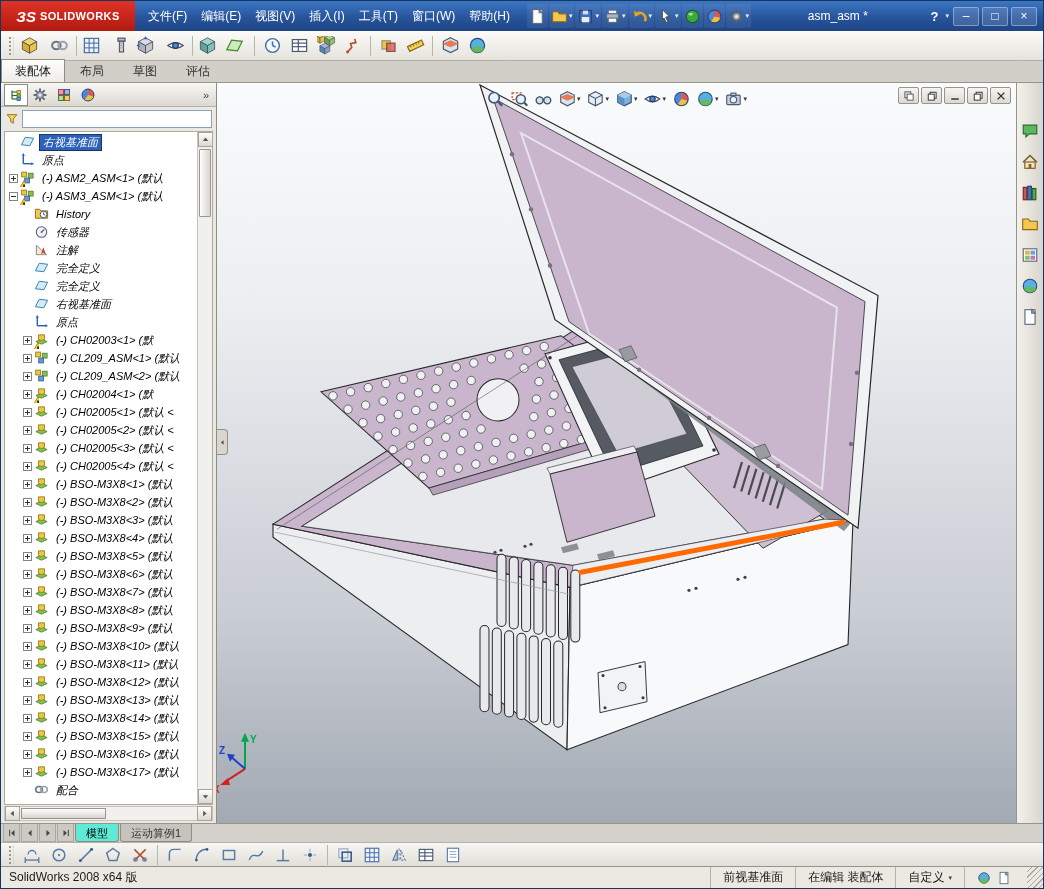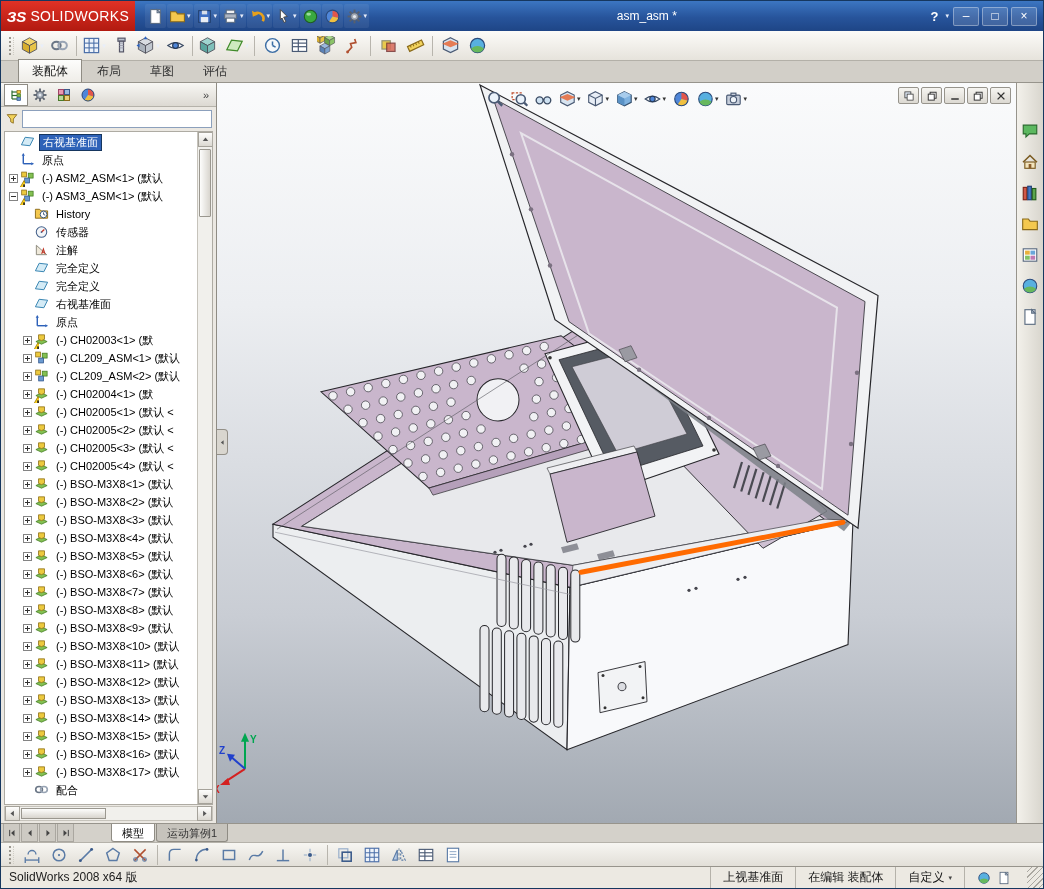--- a/index.html
+++ b/index.html
@@ -2,52 +2,52 @@
 <html><head>
 <meta charset="utf-8">
 <style>
   html,body{margin:0;padding:0;background:#444;}
   *{box-sizing:border-box;font-family:"Liberation Sans","DejaVu Sans",sans-serif;}
   .window{position:relative;width:1044px;height:889px;background:#d6d3ce;border:1px solid #16375f;overflow:hidden;display:flex;flex-direction:column;}
   
   .titlebar{height:30px;background:linear-gradient(#3c76c2,#27549b 55%,#1e4586);display:flex;align-items:center;flex:none;color:#fff;justify-content:flex-end;}
   .brand{height:30px;width:134px;background:linear-gradient(#e03226,#b21a10);display:flex;align-items:center;justify-content:center;gap:4px;flex:none;}
   .brand-mark{font-weight:bold;font-style:italic;font-size:15px;}
-  .brand-name{font-weight:normal;font-size:14px;letter-spacing:.4px;}
+  .brand-name{font-weight:bold;font-size:11px;letter-spacing:.4px;}
   .menubar{display:flex;align-items:center;margin-left:6px;}
   .menu-item{font-size:12px;padding:4px 7px;cursor:default;}
   .qtools{display:flex;align-items:center;margin-left:10px;gap:1px;}
   .tb{display:flex;align-items:center;justify-content:center;border-radius:2px;cursor:default;}
   .qtools .tb{height:24px;padding:0 2px;background:rgba(255,255,255,.07);}
   .caret{font-size:7px;color:#e8eefa;margin-left:1px;}
   .doc-title{font-size:12px;margin:0 14px;white-space:nowrap;}
   .help-btn{font-size:13px;font-weight:bold;padding:0 6px;}
   .winbtns{display:flex;gap:3px;margin:0 6px 0 4px;}
   .winbtn{width:26px;height:19px;display:flex;align-items:center;justify-content:center;font-size:12px;background:rgba(255,255,255,.14);border:1px solid rgba(255,255,255,.35);border-radius:2px;color:#fff;}
   .spacer{flex:1;}
   
   .toolbar2{height:30px;flex:none;background:linear-gradient(#fcfbf8,#e6e3dc);border-bottom:1px solid #b3b0a8;display:flex;align-items:center;padding:0 4px;gap:1px;}
   .grip{width:5px;height:18px;margin:0 4px;border-left:2px dotted #9a978f;border-right:1px dotted #cfccc4;}
   .toolbar2 .tb,.sketchbar .tb{width:26px;height:26px;}
   .tsep{width:1px;height:20px;background:#b8b5ad;margin:0 3px;}
   
-  .cmdtabs{height:22px;flex:none;background:#d2cfc8;border-bottom:1px solid #97948c;display:flex;align-items:flex-end;padding-left:17px;}
+  .cmdtabs{height:22px;flex:none;background:#d2cfc8;border-bottom:1px solid #97948c;display:flex;align-items:flex-end;padding-left:0;}
   .ctab{font-size:12px;color:#333;padding:3px 13px 2px;border:1px solid transparent;border-bottom:none;margin-right:1px;cursor:default;}
   .ctab.active{background:linear-gradient(#fdfdfc,#efede8);border-color:#8f8c84;color:#111;}
   
   .main{flex:1;display:flex;min-height:0;}
   .left-panel{width:216px;flex:none;background:#ebe8e2;border-right:1px solid #8f8c84;display:flex;flex-direction:column;}
   .ptabs{height:24px;flex:none;display:flex;align-items:center;background:linear-gradient(#f8f7f4,#dcd9d2);border-bottom:1px solid #b5b2aa;padding:0 3px;}
   .ptab{width:24px;height:22px;display:flex;align-items:center;justify-content:center;border:1px solid transparent;}
   .ptab.active{background:#fff;border-color:#8f8c84;}
   .poverflow{margin-left:auto;font-size:11px;color:#444;padding:0 4px;}
   .filter-row{height:24px;flex:none;display:flex;align-items:center;gap:3px;padding:2px 4px;}
   .filter-input{flex:1;height:18px;border:1px solid #8ca0bc;background:#fff;font-size:11px;padding:0 3px;}
   .tree-wrap{flex:1;margin:0 3px;background:#fff;border:1px solid #aeaba3;position:relative;overflow:hidden;min-height:0;}
-  .tree-rows{position:absolute;left:0;top:1px;right:15px;bottom:0;overflow:hidden;}
+  .tree-rows{position:absolute;left:0;top:1px;right:15px;bottom:0;overflow:hidden;font-style:italic;}
   .trow{display:flex;align-items:center;height:18px;white-space:nowrap;overflow:hidden;font-size:11px;color:#000;}
   .exp{width:11px;flex:none;display:flex;align-items:center;justify-content:center;}
   .icw{position:relative;width:16px;height:16px;flex:none;margin:0 3px 0 1px;}
   .warnov{position:absolute;left:-4px;bottom:-2px;line-height:0;}
   .tlabel{padding:0 3px;}
   .tlabel.sel{background:#2e62b8;color:#fff;border:1px solid #16365f;}
   .vscroll{position:absolute;right:0;top:0;bottom:0;width:15px;background:#f1f0ec;border-left:1px solid #c6c3bb;}
   .sbtn{width:15px;height:15px;background:linear-gradient(#fdfdfc,#dcd9d2);border:1px solid #a5a29a;display:flex;align-items:center;justify-content:center;}
   .vscroll .sbtn.down{position:absolute;bottom:0;}
   .vthumb{position:absolute;top:17px;left:1px;width:12px;height:68px;background:linear-gradient(90deg,#fdfdfc,#d8d5ce);border:1px solid #9a978f;border-radius:1px;}
@@ -62,38 +62,47 @@
   .mdictrls{position:absolute;top:4px;right:5px;display:flex;gap:2px;}
   .mdictrls .tb{width:21px;height:17px;background:linear-gradient(#f6f5f1,#dcd9d2);border:1px solid #97948c;}
   .collapse-tab{position:absolute;left:0;top:346px;width:11px;height:26px;background:#d9d6cf;border:1px solid #938f87;border-left:none;border-radius:0 4px 4px 0;display:flex;align-items:center;justify-content:center;}
   
   .taskpane{width:27px;flex:none;background:linear-gradient(90deg,#f3f1eb,#d8d5cd);border-left:1px solid #97948c;display:flex;flex-direction:column;align-items:center;padding-top:36px;gap:7px;}
   .taskpane .tb{width:24px;height:24px;}
   
   .bottomtabs{height:19px;flex:none;background:#d4d1ca;border-top:1px solid #97948c;display:flex;align-items:stretch;padding-left:2px;}
   .navbtn{width:17px;display:flex;align-items:center;justify-content:center;background:#cdcac3;border:1px solid #aaa7a0;border-top:none;margin-right:1px;}
   .btab{font-size:11px;padding:2px 10px 0;border:1px solid #8f8c84;border-top:none;margin-right:1px;color:#333;background:#c6c3bc;border-radius:0 0 3px 3px;}
-  .btab.active{background:#ffffff;color:#000;margin-left:36px;}
+  .btab.active{background:#5eead4;color:#000;}
   .sketchbar{height:24px;flex:none;background:linear-gradient(#f7f6f2,#e2dfd8);border-top:1px solid #b5b2aa;display:flex;align-items:center;padding-left:4px;gap:1px;}
   .statusbar{height:22px;flex:none;background:#ece9e2;border-top:1px solid #97948c;display:flex;align-items:center;font-size:12px;color:#1a1a1a;padding-left:8px;}
   .sseg{border-left:1px solid #b5b2aa;padding:2px 12px;display:flex;align-items:center;gap:3px;height:100%;}
   .sseg .caret{color:#444;}
   .sgrip{width:16px;height:100%;background:repeating-linear-gradient(135deg,transparent 0 3px,#aaa7a0 3px 4px);margin-left:4px;}
   svg{display:block;}
 </style>
 </head>
 <body>
 
 <div class="window">
 
   <div class="titlebar">
     <div class="brand">
       <span class="brand-mark">ЗS</span>
       <span class="brand-name">SOLIDWORKS</span>
     </div>
+    <div class="menubar" id="menubar">
+        <div class="menu-item">文件(F)</div>
+        <div class="menu-item">编辑(E)</div>
+        <div class="menu-item">视图(V)</div>
+        <div class="menu-item">插入(I)</div>
+        <div class="menu-item">工具(T)</div>
+        <div class="menu-item">窗口(W)</div>
+        <div class="menu-item">帮助(H)</div>
+      </div>
     <div class="qtools" id="qtools">
         <div class="tb ">
           <span>
             <svg width="17" height="17" viewBox="0 0 16 16">
               <rect x="3.5" y="1.5" width="9" height="13" fill="#fff" stroke="#5a6b80"></rect>
               <path d="M9.5 1.5 L12.5 4.5 L9.5 4.5 Z" fill="#c9d4e2" stroke="#5a6b80"></path>
             </svg>
           </span>
         </div>
         <div class="tb ">
@@ -1678,21 +1687,21 @@
             </svg>
           </span>
         </div>
       </div>
   </div>
 
   <div class="statusbar">
     <span>SolidWorks 2008 x64 版</span>
     <div class="spacer"></div>
     <div class="sseg">
-        <span>上视基准面</span>
+        <span>前视基准面</span>
       </div>
     <div class="sseg">
         <span>在编辑 装配体</span>
       </div>
     <div class="sseg">
         <span>自定义</span>
         <span class="caret">▾</span>
       </div>
     <div class="sseg" id="statusIcons" style="gap:6px;">
         <div class="tb ">

